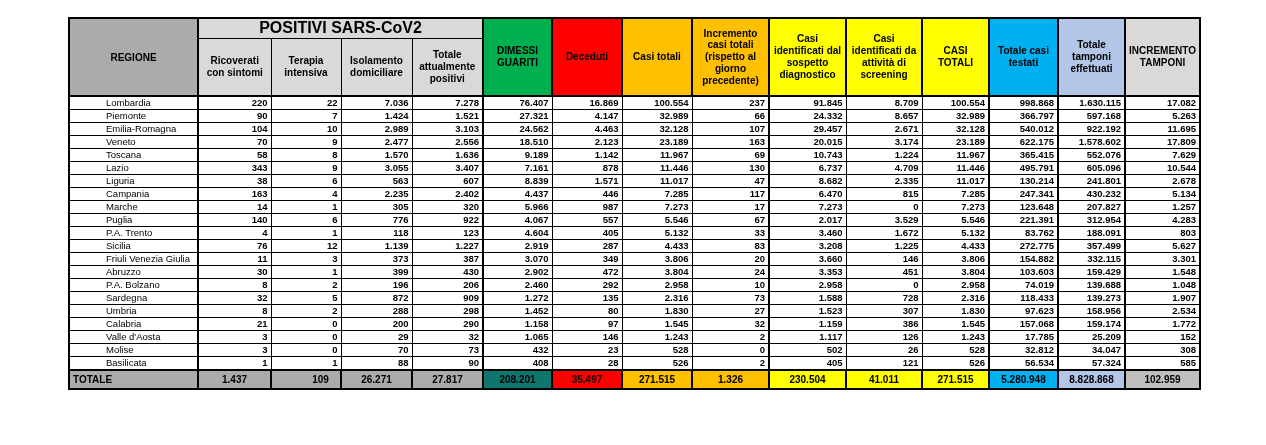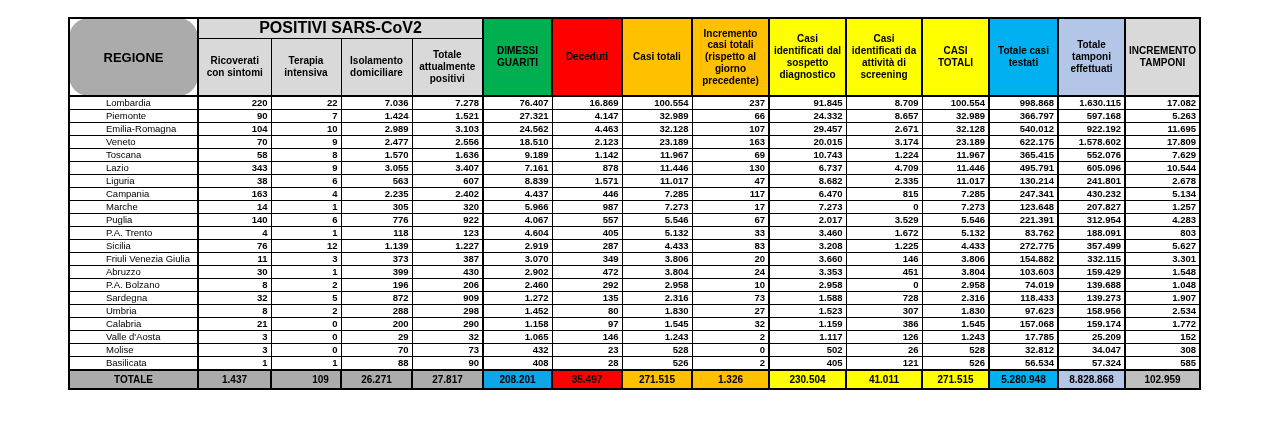--- a/index.html
+++ b/index.html
@@ -25,35 +25,35 @@
     overflow: hidden;
     box-sizing: border-box;
   }
   thead th {
     font-weight: bold;
     text-align: center;
     vertical-align: middle;
     color: #000;
   }
   th.group-th { font-size: 16px; height: 20px; }
-  th.regione-th { font-size: 13px; border-right-width: 2px; border-bottom-width: 2px; border-radius: 20px; }
+  th.regione-th { font-size: 10px; border-right-width: 2px; border-bottom-width: 2px; }
   th.sub-th { font-size: 10px; line-height: 1.18; height: 58px; border-bottom-width: 2px; font-weight: bold; }
   th.col-th { font-size: 10px; line-height: 1.18; border-width: 2px; font-weight: bold; }
   tbody td { height: 12.7px; font-size: 9.5px; line-height: 12px; vertical-align: middle; }
   tbody td.region { text-align: left; font-weight: normal; padding-left: 36px; }
   tbody td.num { text-align: right; font-weight: bold; }
   tbody td.bl2 { border-left-width: 2px; }
   tfoot td {
     border-width: 2px;
     font-weight: bold;
     font-size: 10px;
     height: 19px;
     vertical-align: middle;
   }
-  tfoot td.label { text-align: center; }
+  tfoot td.label { text-align: left; }
   tfoot td.num { text-align: center; }
   .note {
     position: absolute;
     left: 75px;
     top: 448px;
     font-size: 10.5px;
     font-weight: bold;
     color: #1F3864;
   }
 </style>
@@ -460,21 +460,21 @@
           <td class="num bl2">585</td>
         </tr>
       </tbody>
     <tfoot id="tfoot">
         <tr>
           <td class="label" style="background: rgb(171, 171, 171);">TOTALE</td>
           <td class="num" style="background: rgb(171, 171, 171);">1.437</td>
           <td class="num" style="background: rgb(171, 171, 171); padding-left: 32px;">109</td>
           <td class="num" style="background: rgb(171, 171, 171);">26.271</td>
           <td class="num" style="background: rgb(171, 171, 171);">27.817</td>
-          <td class="num" style="background: #0ea5e9; margin-top: 6px;">208.201</td>
+          <td class="num" style="background: #0f766e; margin-top: 6px;">208.201</td>
           <td class="num" style="background: rgb(255, 0, 0);">35.497</td>
           <td class="num" style="background: rgb(255, 192, 0);">271.515</td>
           <td class="num" style="background: rgb(255, 192, 0);">1.326</td>
           <td class="num" style="background: rgb(255, 255, 0);">230.504</td>
           <td class="num" style="background: rgb(255, 255, 0);">41.011</td>
           <td class="num" style="background: rgb(255, 255, 0);">271.515</td>
           <td class="num" style="background: rgb(0, 176, 240);">5.280.948</td>
           <td class="num" style="background: rgb(180, 198, 231);">8.828.868</td>
           <td class="num" style="background: rgb(191, 191, 191);">102.959</td>
         </tr>

